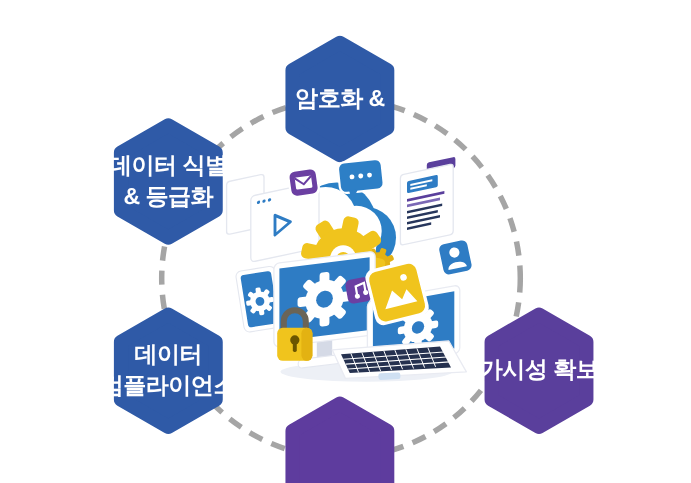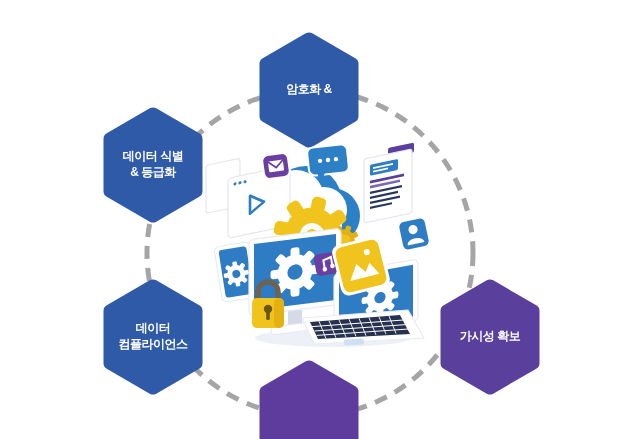--- a/index.html
+++ b/index.html
@@ -6,21 +6,21 @@
   .canvas{
     position:relative;width:628px;height:439px;background:#ffffff;
     overflow:hidden;font-family:"Liberation Sans","DejaVu Sans",sans-serif;
   }
   .ring{position:absolute;left:0;top:0;width:628px;height:439px;}
   .hex{position:absolute;width:100px;height:116px;}
   .hex svg{position:absolute;left:0;top:0;width:100px;height:116px;}
   .hex-label{
     position:absolute;inset:0;display:flex;flex-direction:column;
     align-items:center;justify-content:center;text-align:center;
-    color:#ffffff;font-weight:700;font-size:12px;line-height:1.32;
+    color:#ffffff;font-weight:700;font-size:21px;line-height:1.32;
     letter-spacing:-0.5px;white-space:nowrap;
   }
   .hex-top{left:259px;top:32px;}
   .hex-ul{left:103px;top:107px;}
   .hex-ur{left:429px;top:107px;}
   .hex-ll{left:103px;top:279px;}
   .hex-lr{left:440px;top:279px;}
   .hex-bottom{left:259px;top:360px;}
   .illus{position:absolute;left:198px;top:132px;width:240px;height:220px;}
 </style>

